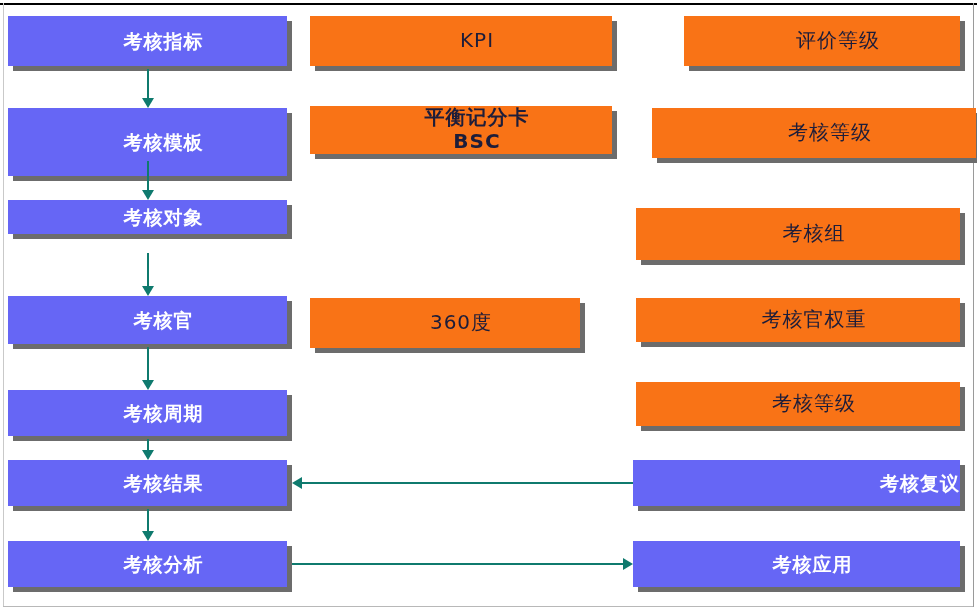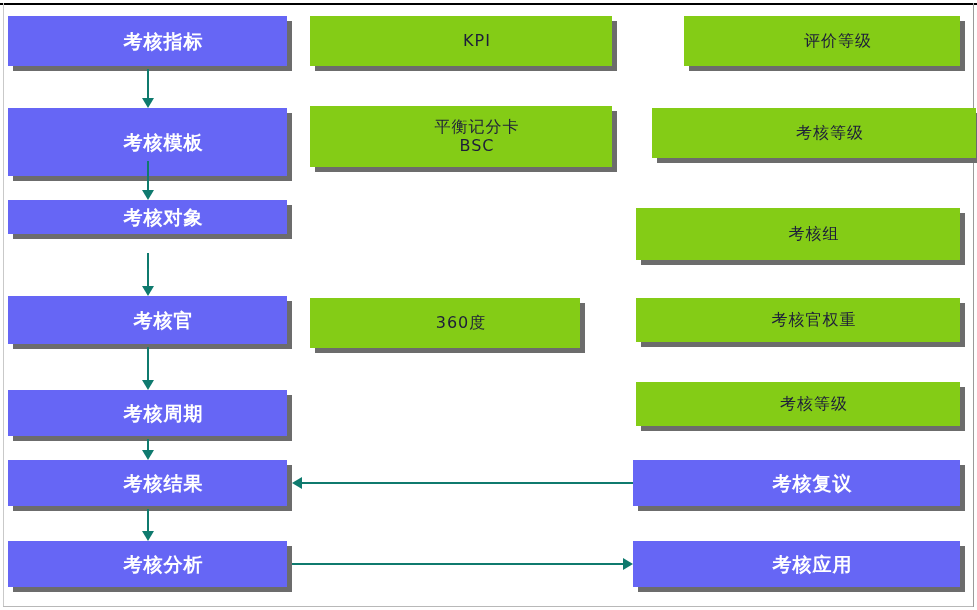--- a/index.html
+++ b/index.html
@@ -64,24 +64,24 @@
     box-shadow: 5px 5px 0 0 rgba(108,108,108,1);
   }
   .node-blue {
     background: #6666f5;
     color: #ffffff;
     font-weight: bold;
     font-size: 19px;
     letter-spacing: 1px;
   }
   .node-purple {
-    background: #84cc16;
+    background: #f97316;
     color: #1d1d3a;
     font-weight: normal;
-    font-size: 16px;
+    font-size: 20px;
     letter-spacing: 1px;
   }
   .node-label {
     display: block;
     white-space: pre-line;
     margin-left: 32px;
   }
 
   
   .conn-v {
@@ -135,21 +135,21 @@
       </div>
       <div class="node node-purple" style="left: 310px; top: 16px; width: 302px; height: 50px;">
         <span class="node-label">KPI</span>
       </div>
       <div class="node node-purple" style="left: 684px; top: 16px; width: 276px; height: 50px;">
         <span class="node-label">评价等级</span>
       </div>
       <div class="node node-blue" style="left: 8px; top: 108px; width: 279px; height: 68px;">
         <span class="node-label">考核模板</span>
       </div>
-      <div class="node node-purple" style="left: 310px; top: 106px; width: 302px; height: 61px;">
+      <div class="node node-purple" style="left: 310px; top: 106px; width: 302px; height: 48px; font-weight: bold;">
         <span class="node-label">平衡记分卡
 BSC</span>
       </div>
       <div class="node node-purple" style="left: 652px; top: 108px; width: 324px; height: 50px;">
         <span class="node-label">考核等级</span>
       </div>
       <div class="node node-blue" style="left: 8px; top: 200px; width: 279px; height: 34px;">
         <span class="node-label">考核对象</span>
       </div>
       <div class="node node-purple" style="left: 636px; top: 208px; width: 324px; height: 52px;">
@@ -166,21 +166,21 @@
       </div>
       <div class="node node-blue" style="left: 8px; top: 390px; width: 279px; height: 46px;">
         <span class="node-label">考核周期</span>
       </div>
       <div class="node node-purple" style="left: 636px; top: 382px; width: 324px; height: 44px;">
         <span class="node-label">考核等级</span>
       </div>
       <div class="node node-blue" style="left: 8px; top: 460px; width: 279px; height: 46px;">
         <span class="node-label">考核结果</span>
       </div>
-      <div class="node node-blue" style="left: 633px; top: 460px; width: 327px; height: 46px;">
+      <div class="node node-blue" style="left: 633px; top: 460px; width: 327px; height: 46px; justify-content: flex-end;">
         <span class="node-label">考核复议</span>
       </div>
       <div class="node node-blue" style="left: 8px; top: 541px; width: 279px; height: 46px;">
         <span class="node-label">考核分析</span>
       </div>
       <div class="node node-blue" style="left: 633px; top: 541px; width: 327px; height: 46px;">
         <span class="node-label">考核应用</span>
       </div>
     </div>
 

